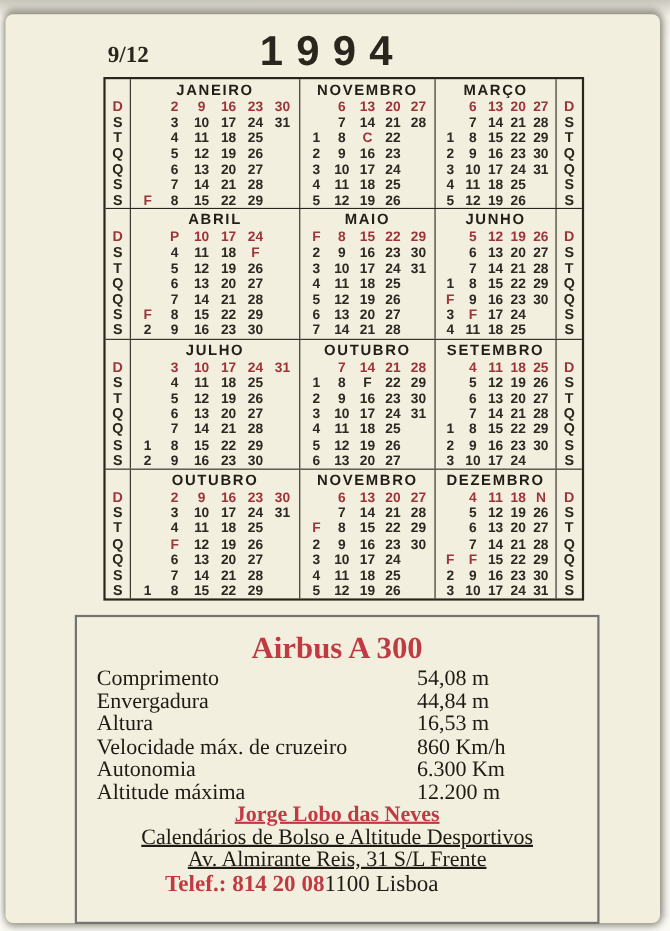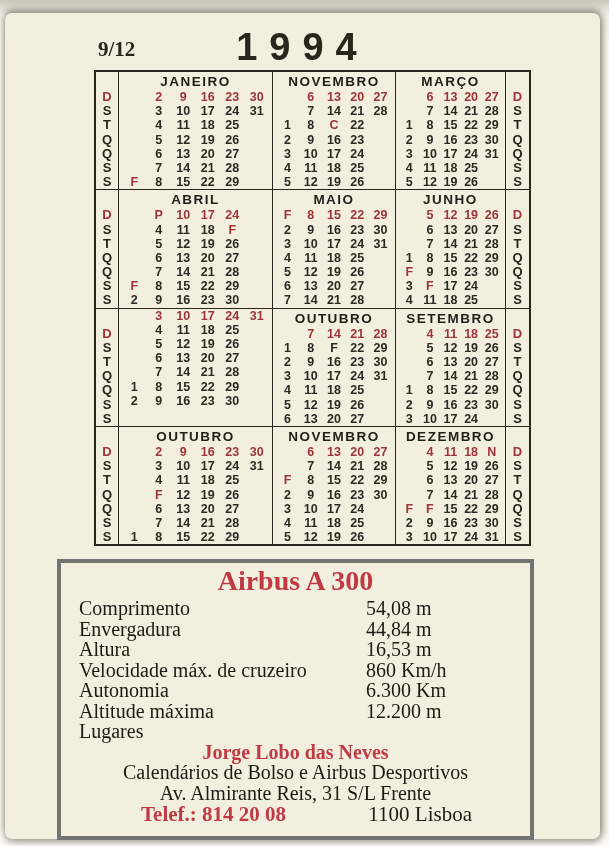--- a/index.html
+++ b/index.html
@@ -45,37 +45,37 @@
   }
   .month-row{display:grid;height:14.2px;padding:0 3px;}
   .day-cell{
     text-align:center;line-height:14.2px;
     font-weight:bold;font-size:12.5px;color:#2e2822;
   }
   .day-cell.red{color:var(--cal-red,#9d3439);}
   .day-cell.black-letter{color:#2e2822;}
   
   .info-box{
-    position:absolute;left:52px;top:546px;width:477px;height:281px;box-sizing:border-box;
-    border:4px solid #737373;
+    position:absolute;left:63px;top:546px;width:477px;height:281px;box-sizing:border-box;
+    border:2px solid #737373;
     font-family:"Liberation Serif",serif;color:#1f1a13;
-    padding-top:3px;
+    padding-top:14px;
   }
   .info-title{
     text-align:center;font-weight:bold;font-size:28px;line-height:30px;
     color:var(--accent-red,#c03a44);
   }
   .specs{padding:2px 12px 0 18px;}
   .spec-row{display:flex;line-height:20.5px;font-size:20px;}
   .spec-label{flex:1 1 auto;}
   .spec-value{flex:0 0 152px;text-align:left;}
   .lines{text-align:center;}
-  .dealer-line{line-height:20.5px;font-size:20px;}
+  .dealer-line{line-height:20.5px;font-size:20px;text-decoration:underline;}
   .dealer-line.red{color:var(--accent-red,#c03a44);font-weight:bold;}
-  .footer-line{display:flex;justify-content:space-between;padding:0 58px 0 80px;line-height:22px;}
+  .footer-line{display:flex;justify-content:flex-start;padding:0 58px 0 80px;line-height:22px;}
   .phone{font-weight:bold;font-size:21px;color:var(--accent-red,#c03a44);}
   .city{font-size:21px;color:#1f1a13;}
 </style>
 </head>
 <body>
 
 <div class="card">
   <div class="edition">9/12</div>
   <div class="year">1994</div>
 
@@ -455,20 +455,21 @@
           <div class="letter-spacer"></div>
           <div class="day-letter red">D</div>
           <div class="day-letter">S</div>
           <div class="day-letter">T</div>
           <div class="day-letter">Q</div>
           <div class="day-letter">Q</div>
           <div class="day-letter">S</div>
           <div class="day-letter">S</div>
         </div>
         <div class="qcol month-block">
+          <div class="month-name">JULHO</div>
           <div class="month-row" style="grid-template-columns: repeat(6, 1fr);">
             <div class="day-cell"></div>
             <div class="day-cell red">3</div>
             <div class="day-cell red">10</div>
             <div class="day-cell red">17</div>
             <div class="day-cell red">24</div>
             <div class="day-cell red">31</div>
           </div>
           <div class="month-row" style="grid-template-columns: repeat(6, 1fr);">
             <div class="day-cell"></div>
@@ -842,26 +843,25 @@
         </div>
         <div class="spec-row">
           <div class="spec-label">Autonomia</div>
           <div class="spec-value">6.300 Km</div>
         </div>
         <div class="spec-row">
           <div class="spec-label">Altitude máxima</div>
           <div class="spec-value">12.200 m</div>
         </div>
         <div class="spec-row">
-          <div class="spec-label">Lugares</div>
         </div>
       </div>
     <div class="lines">
         <div class="dealer-line red">Jorge Lobo das Neves</div>
-        <div class="dealer-line ">Calendários de Bolso e Airbus Desportivos</div>
+        <div class="dealer-line ">Calendários de Bolso e Altitude Desportivos</div>
         <div class="dealer-line ">Av. Almirante Reis, 31 S/L Frente</div>
       </div>
     <div class="footer-line">
       <span class="phone">Telef.: 814 20 08</span>
       <span class="city">1100 Lisboa</span>
     </div>
   </div>
 </div>
 
 </body></html>

